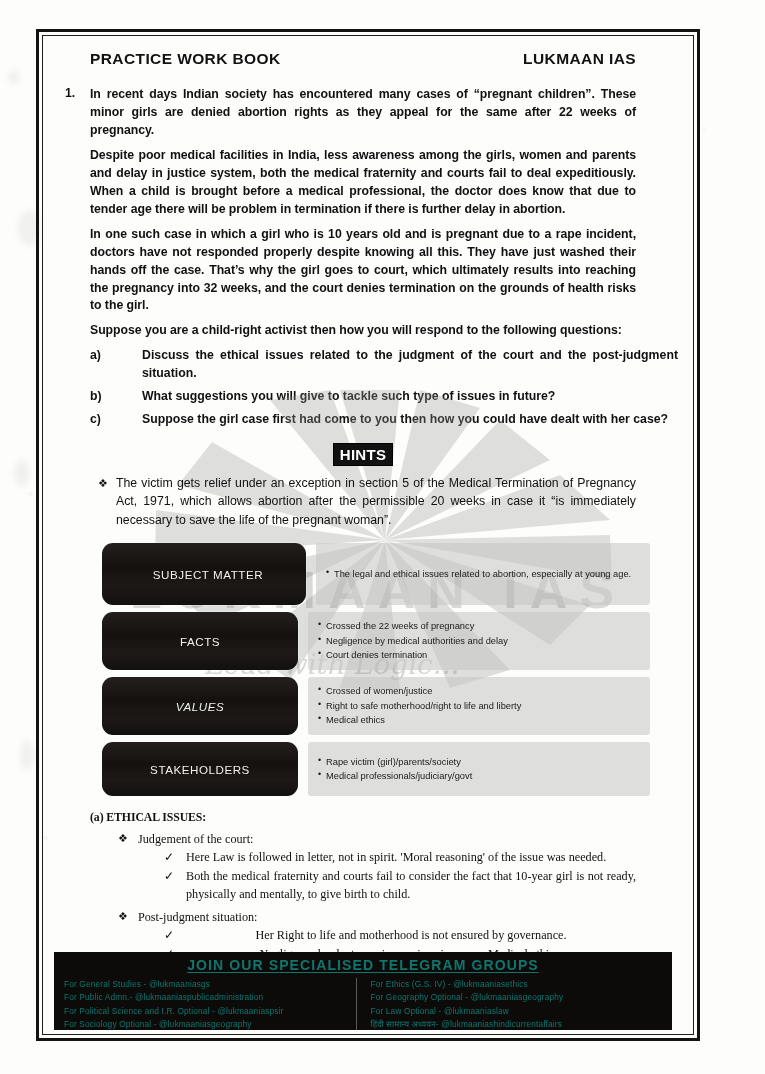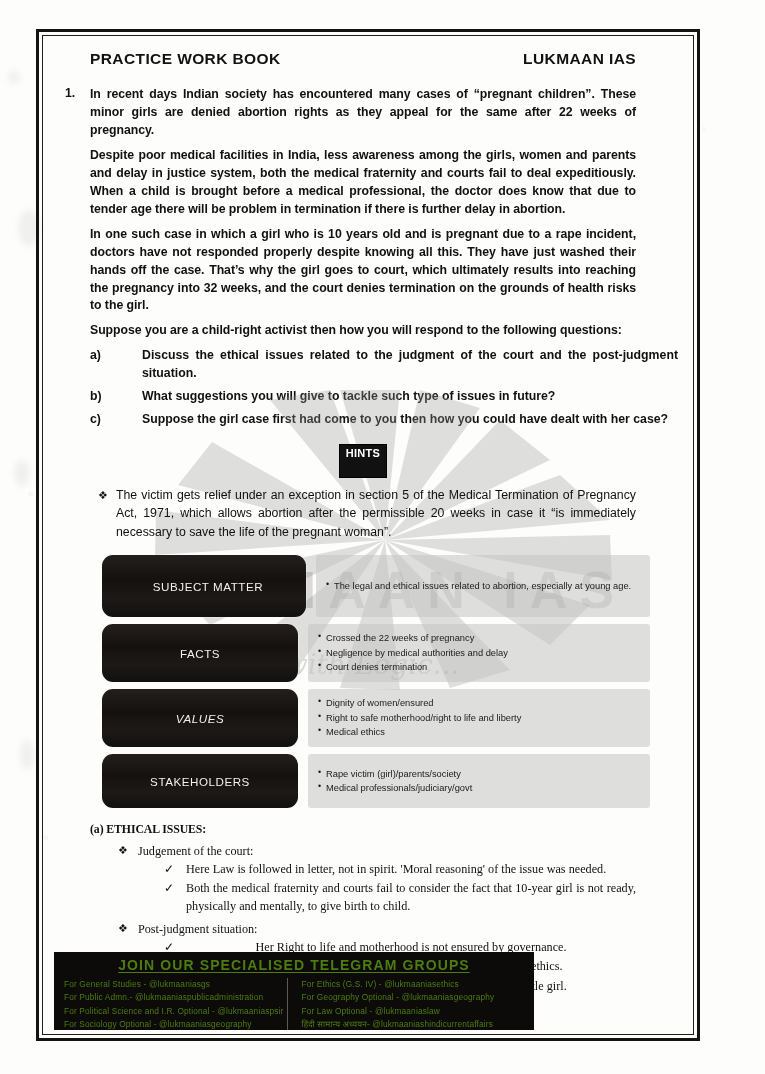--- a/index.html
+++ b/index.html
@@ -126,23 +126,23 @@
     margin-top: 14px;
     text-align: center;
     position: relative;
     z-index: 3;
   }
   .hints-badge {
     display: inline-block;
     background: #111;
     color: #fff;
     font-weight: bold;
-    font-size: 11px;
+    font-size: 15px;
     letter-spacing: .3px;
-    padding: 2px 6px 18px 6px;
+    padding: 2px 6px 2px 6px;
     border: 1px solid #000;
   }
 
   .hint-item {
     display: flex;
     margin-top: 8px;
     padding: 0 44px 0 70px;
     font-size: 12.3px;
     line-height: 1.5;
     position: relative;
@@ -247,24 +247,24 @@
   }
   .lvl2 .tick { width: 22px; flex:0 0 22px; font-size: 12px; }
   .lvl2 .txt { flex: 1; text-align: justify; }
   .lvl2.nojust .txt { text-align: center; }
 
   
   .footer-banner {
     position: absolute;
     left: 8px;
     top: 912px;
-    width: 480px;
+    width: 618px;
     height: 78px;
     background: #0d0b0a;
-    color: #4d7c0f;
+    color: #0f766e;
     overflow: hidden;
     z-index: 4;
   }
   .fb-title {
     text-align: center;
     font-weight: bold;
     font-size: 14px;
     letter-spacing: 1.1px;
     margin-top: 5px;
     text-decoration: underline;
@@ -410,21 +410,21 @@
           <li>Negligence by medical authorities and delay</li>
           <li>Court denies termination</li>
         </ul>
       </div>
     </div>
 
     <div class="drow">
       <div class="dark-box box-h3">VALUES</div>
       <div class="light-box">
         <ul>
-          <li>Dignity of women/ensured</li>
+          <li>Crossed of women/justice</li>
           <li>Right to safe motherhood/right to life and liberty</li>
           <li>Medical ethics</li>
         </ul>
       </div>
     </div>
 
     <div class="drow">
       <div class="dark-box box-h4">STAKEHOLDERS</div>
       <div class="light-box">
         <ul>

